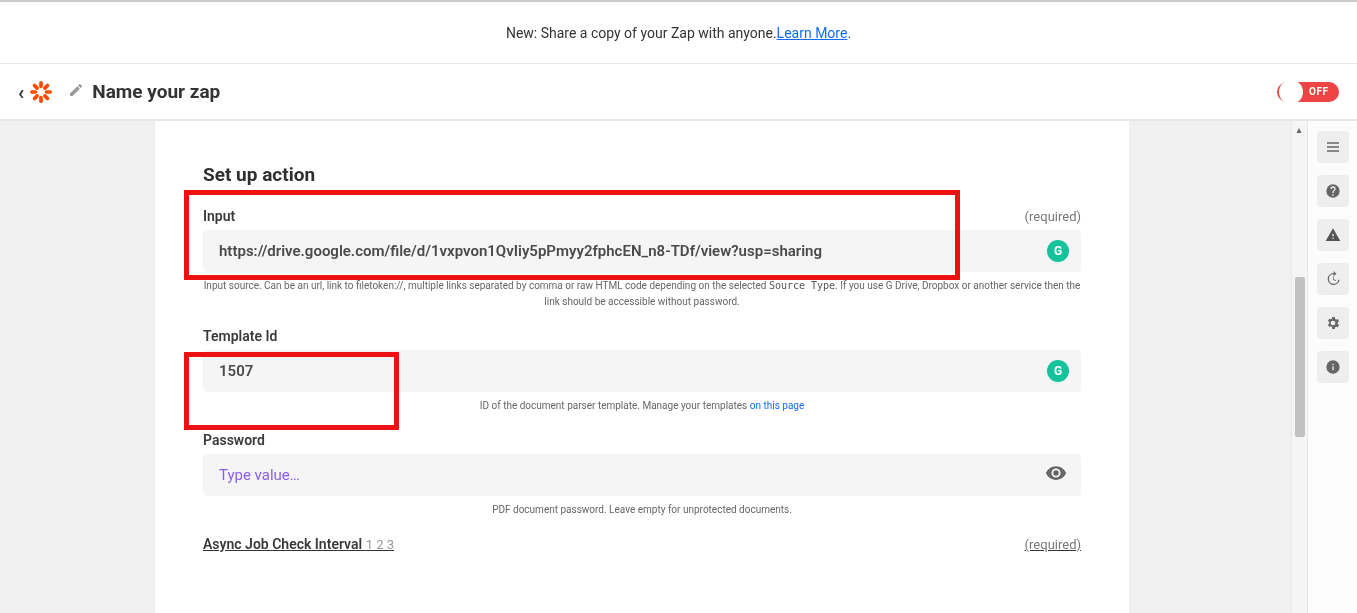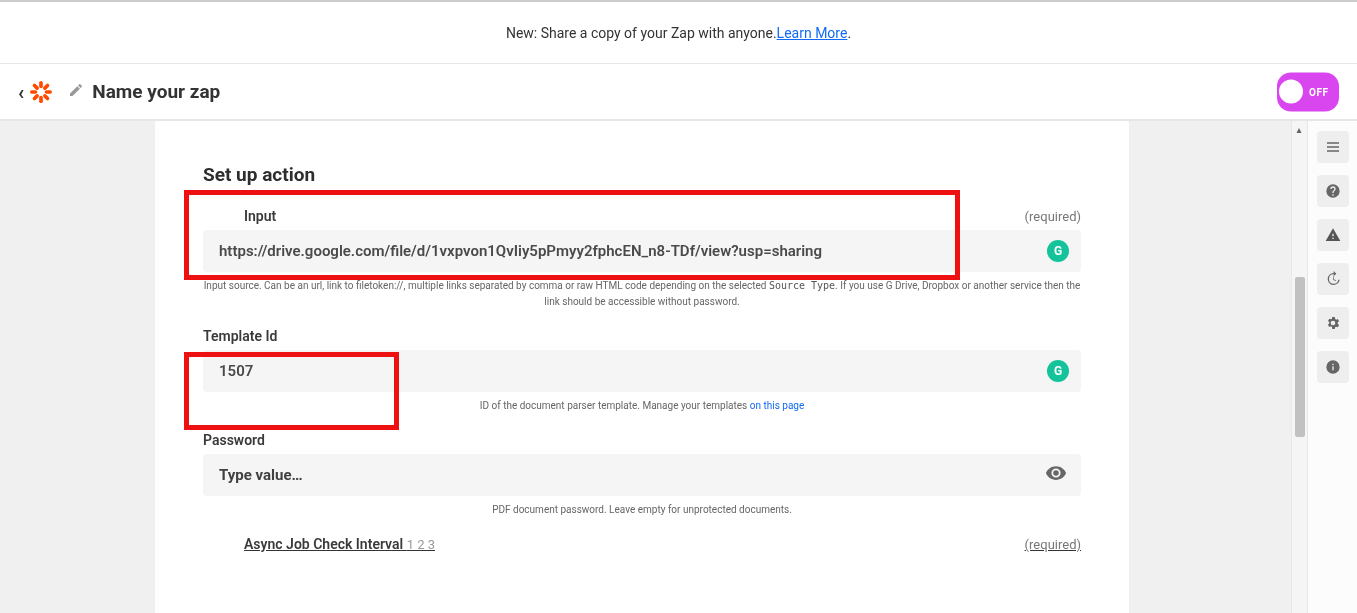--- a/index.html
+++ b/index.html
@@ -53,22 +53,22 @@
     font-size: 19px;
     font-weight: 700;
     color: #333;
   }
   .toggle {
     position: absolute;
     right: 18px;
     top: 50%;
     transform: translateY(-50%);
     width: 62px;
-    height: 39px;
-    background: #d946ef;
+    height: 20px;
+    background: #ef4444;
     border-radius: 14px;
     display: flex;
     align-items: center;
     padding: 2px;
     cursor: pointer;
   }
   .toggle-knob {
     width: 24px;
     height: 24px;
     background: #fff;
@@ -103,21 +103,20 @@
     font-size: 19px;
     font-weight: 700;
     color: #2e2e2e;
     margin-bottom: 22px;
   }
   .field-group { margin-bottom: 18px; position: relative; }
   .field-label-row {
     display: flex;
     align-items: baseline;
     justify-content: space-between;
-    margin-left: 41px;
   }
   .field-label {
     font-size: 14px;
     font-weight: 600;
     color: #3a3a3a;
     margin-bottom: 6px;
   }
   .async-nums { font-weight: 400; color: #999; font-size: 13px; }
   .required-tag {
     font-size: 13px;
@@ -131,21 +130,21 @@
     border: none;
     border-radius: 4px;
     padding: 0 16px;
     font-size: 15px;
     font-weight: 600;
     color: #4a4a4a;
     display: flex;
     align-items: center;
     position: relative;
   }
-  .input-box.placeholder { color: #404040; font-weight: 700; }
+  .input-box.placeholder { color: #8b5cf6; font-weight: 400; }
   .grammarly-badge {
     position: absolute;
     right: 12px;
     top: 50%;
     transform: translateY(-50%);
     width: 22px;
     height: 22px;
     background: #15c39a;
     border-radius: 50%;
     color: #fff;

